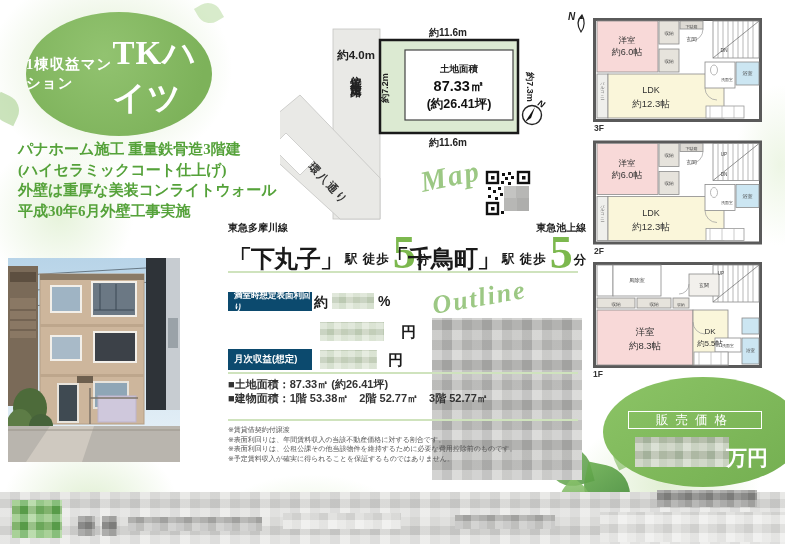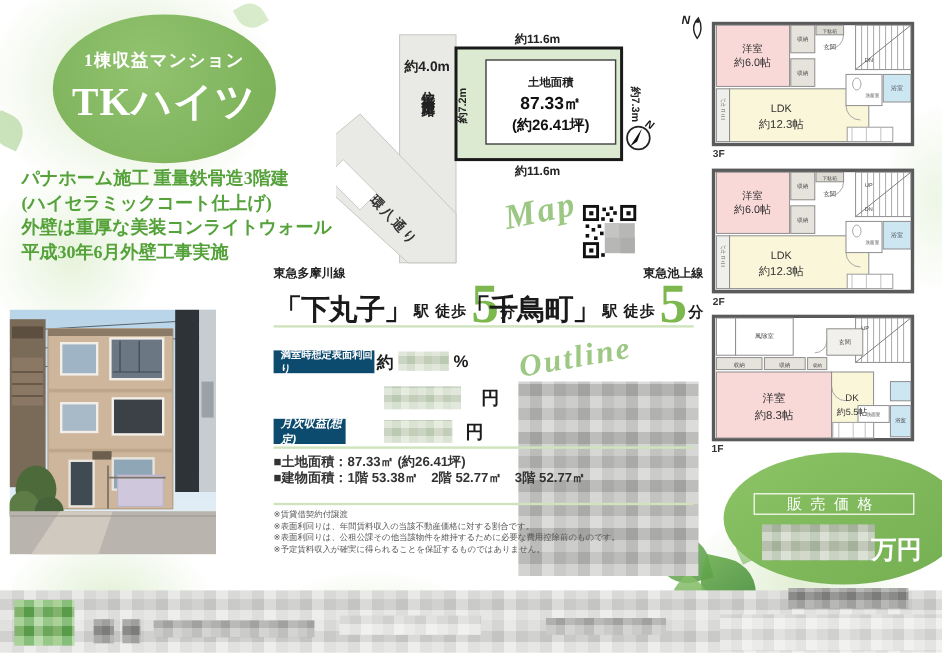--- a/index.html
+++ b/index.html
@@ -30,23 +30,23 @@
     repeating-linear-gradient(0deg, rgba(255,255,255,.18) 0 7px, rgba(0,0,0,.10) 7px 14px),
     repeating-linear-gradient(90deg,#9a9a98 0 7px,#8a8a88 7px 14px,#a8a8a6 14px 21px);}
   .pix-mid{background-image:
     repeating-linear-gradient(0deg, rgba(255,255,255,.22) 0 8px, rgba(0,0,0,.07) 8px 16px),
     repeating-linear-gradient(90deg,#bdbdbb 0 8px,#adadab 8px 16px,#c8c8c6 16px 24px);}
   .pix-light2{background-image:
     repeating-linear-gradient(0deg, rgba(255,255,255,.30) 0 9px, rgba(0,0,0,.04) 9px 18px),
     repeating-linear-gradient(90deg,#e2e2e0 0 9px,#d8d8d6 9px 18px,#ebebe9 18px 27px);}
 
   
-  #badge{left:44px;top:12px;width:186px;height:124px;border-radius:50%;
+  #badge{left:26px;top:12px;width:186px;height:124px;border-radius:50%;
          background:radial-gradient(circle at 42% 35%, #92c370, #7db25a 75%);
-         display:flex;flex-direction:column;align-items:center;justify-content:center;color:#fff;}
+         display:flex;flex-direction:row;align-items:center;justify-content:center;color:#fff;}
   #badge .l1{font-size:14.5px;letter-spacing:1px;font-weight:bold;}
   #badge .l2{font-size:33px;font-weight:bold;margin-top:3px;letter-spacing:1px;}
 
   #features{left:18px;top:139px;width:260px;color:#55a23a;font-weight:bold;font-size:15px;line-height:20.5px;}
 
   
   .station{top:221px;}
   .station .line{font-size:10px;font-weight:bold;color:#222;}
   .station .row{display:flex;align-items:flex-end;color:#1a1a1a;}
   .station .name{font-size:24px;font-weight:bold;letter-spacing:-1px;line-height:1;}
@@ -234,21 +234,21 @@
   </svg>
 
   <div class="abs flabel" style="left:228px;top:292px;width:84px;height:19px;">満室時想定表面利回り</div>
   <div class="abs fval-affix" style="left:314px;top:294px;">約</div>
   <div class="abs pix-val" style="left:332px;top:293px;width:42px;height:16px;"></div>
   <div class="abs fval-affix" style="left:378px;top:293px;">%</div>
 
   <div class="abs pix-val" style="left:320px;top:322px;width:64px;height:19px;"></div>
   <div class="abs fval-affix" style="left:401px;top:323px;font-size:15px;">円</div>
 
-  <div class="abs flabel" style="left:228px;top:349px;width:60px;height:21px;font-size:9.5px;font-style:italic;">月次収益(想定)</div>
+  <div class="abs flabel" style="left:228px;top:349px;width:84px;height:21px;font-size:9.5px;">月次収益(想定)</div>
   <div class="abs pix-val" style="left:320px;top:350px;width:57px;height:19px;"></div>
   <div class="abs fval-affix" style="left:388px;top:351px;font-size:15px;">円</div>
 
   <div class="abs script-green" style="left:432px;top:283px;font-size:26px;transform:rotate(-10deg);letter-spacing:2px;">Outline</div>
   <div class="abs pix-map" style="left:432px;top:318px;width:150px;height:162px;"></div>
 
   <div class="abs divider" style="left:228px;top:372px;width:350px;height:2px;"></div>
   <div class="abs areas-line" style="left:228px;top:377px;">■土地面積：87.33㎡ (約26.41坪)</div>
   <div class="abs areas-line" style="left:228px;top:391px;">■建物面積：1階 53.38㎡　2階 52.77㎡　3階 52.77㎡</div>
   <div class="abs divider" style="left:228px;top:419px;width:350px;height:1.5px;"></div>

